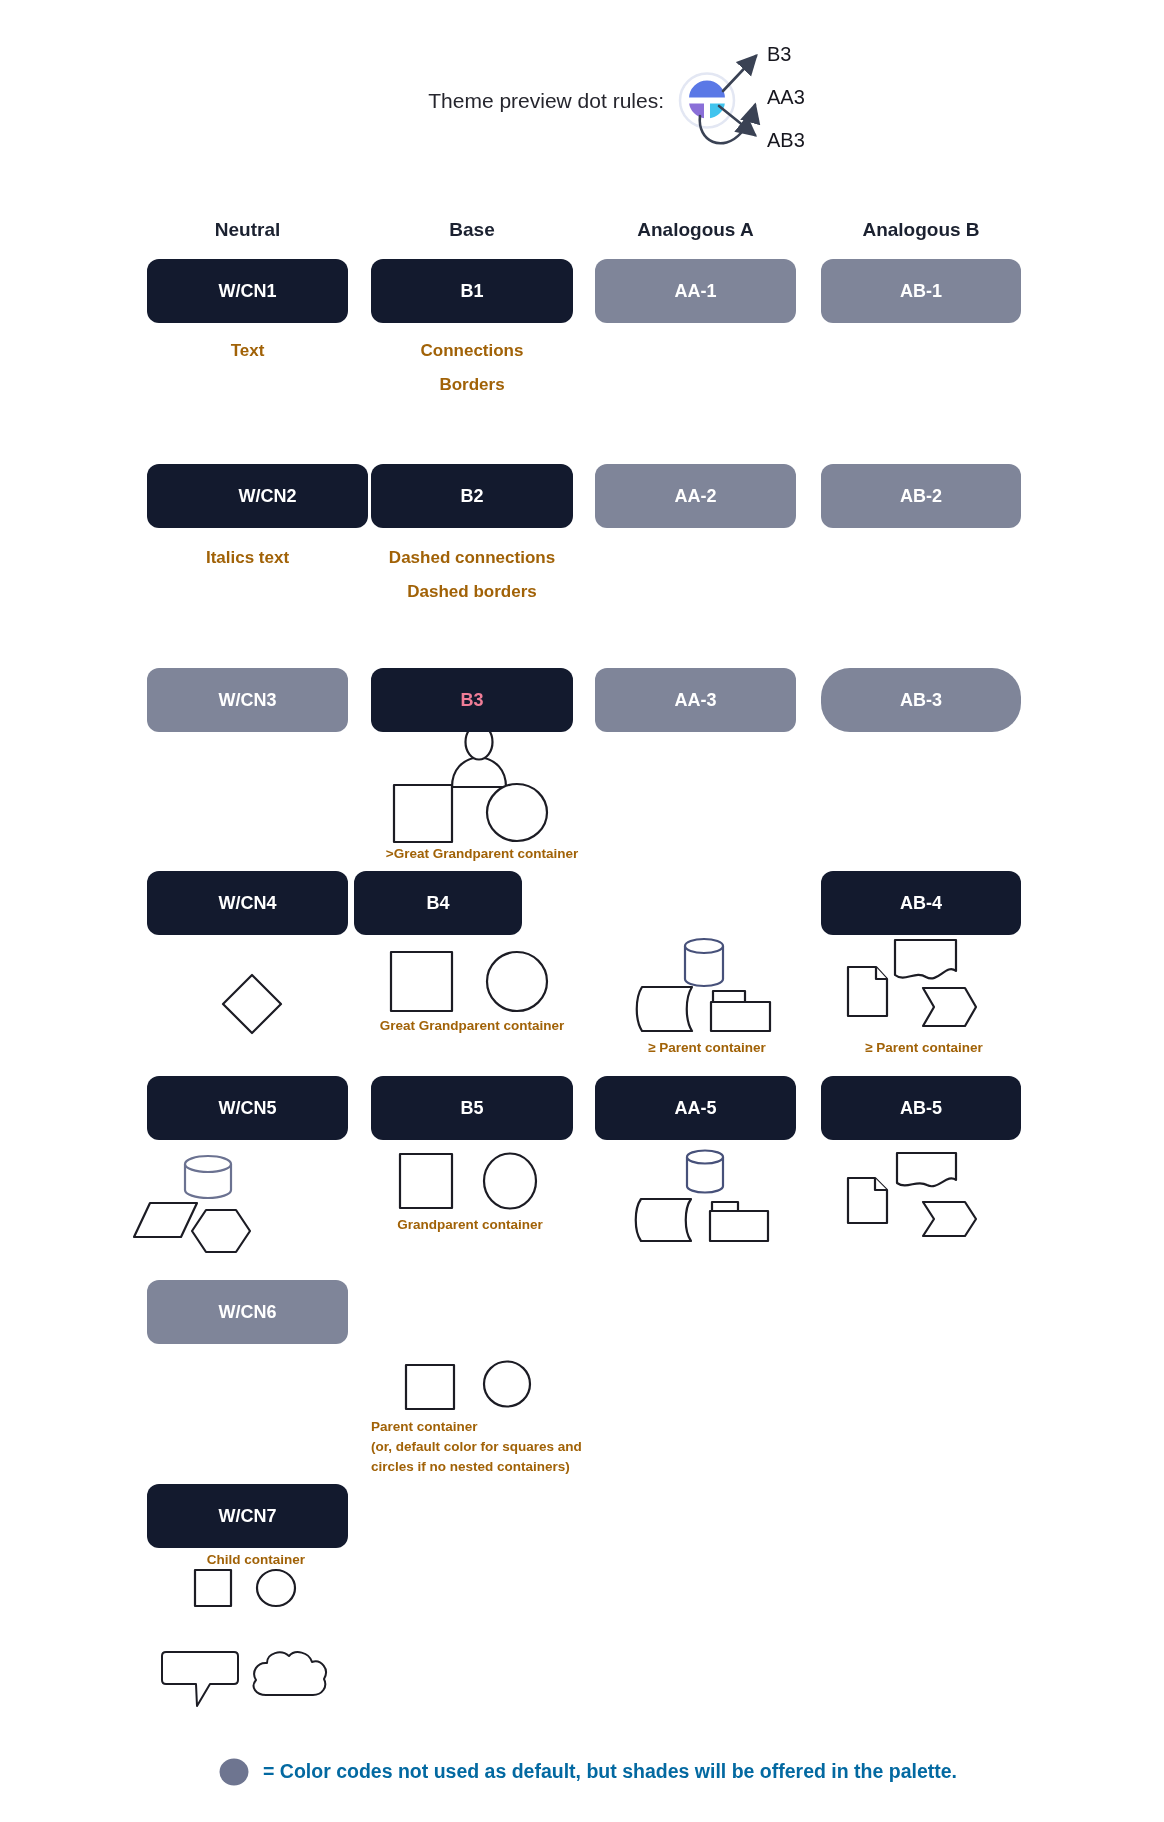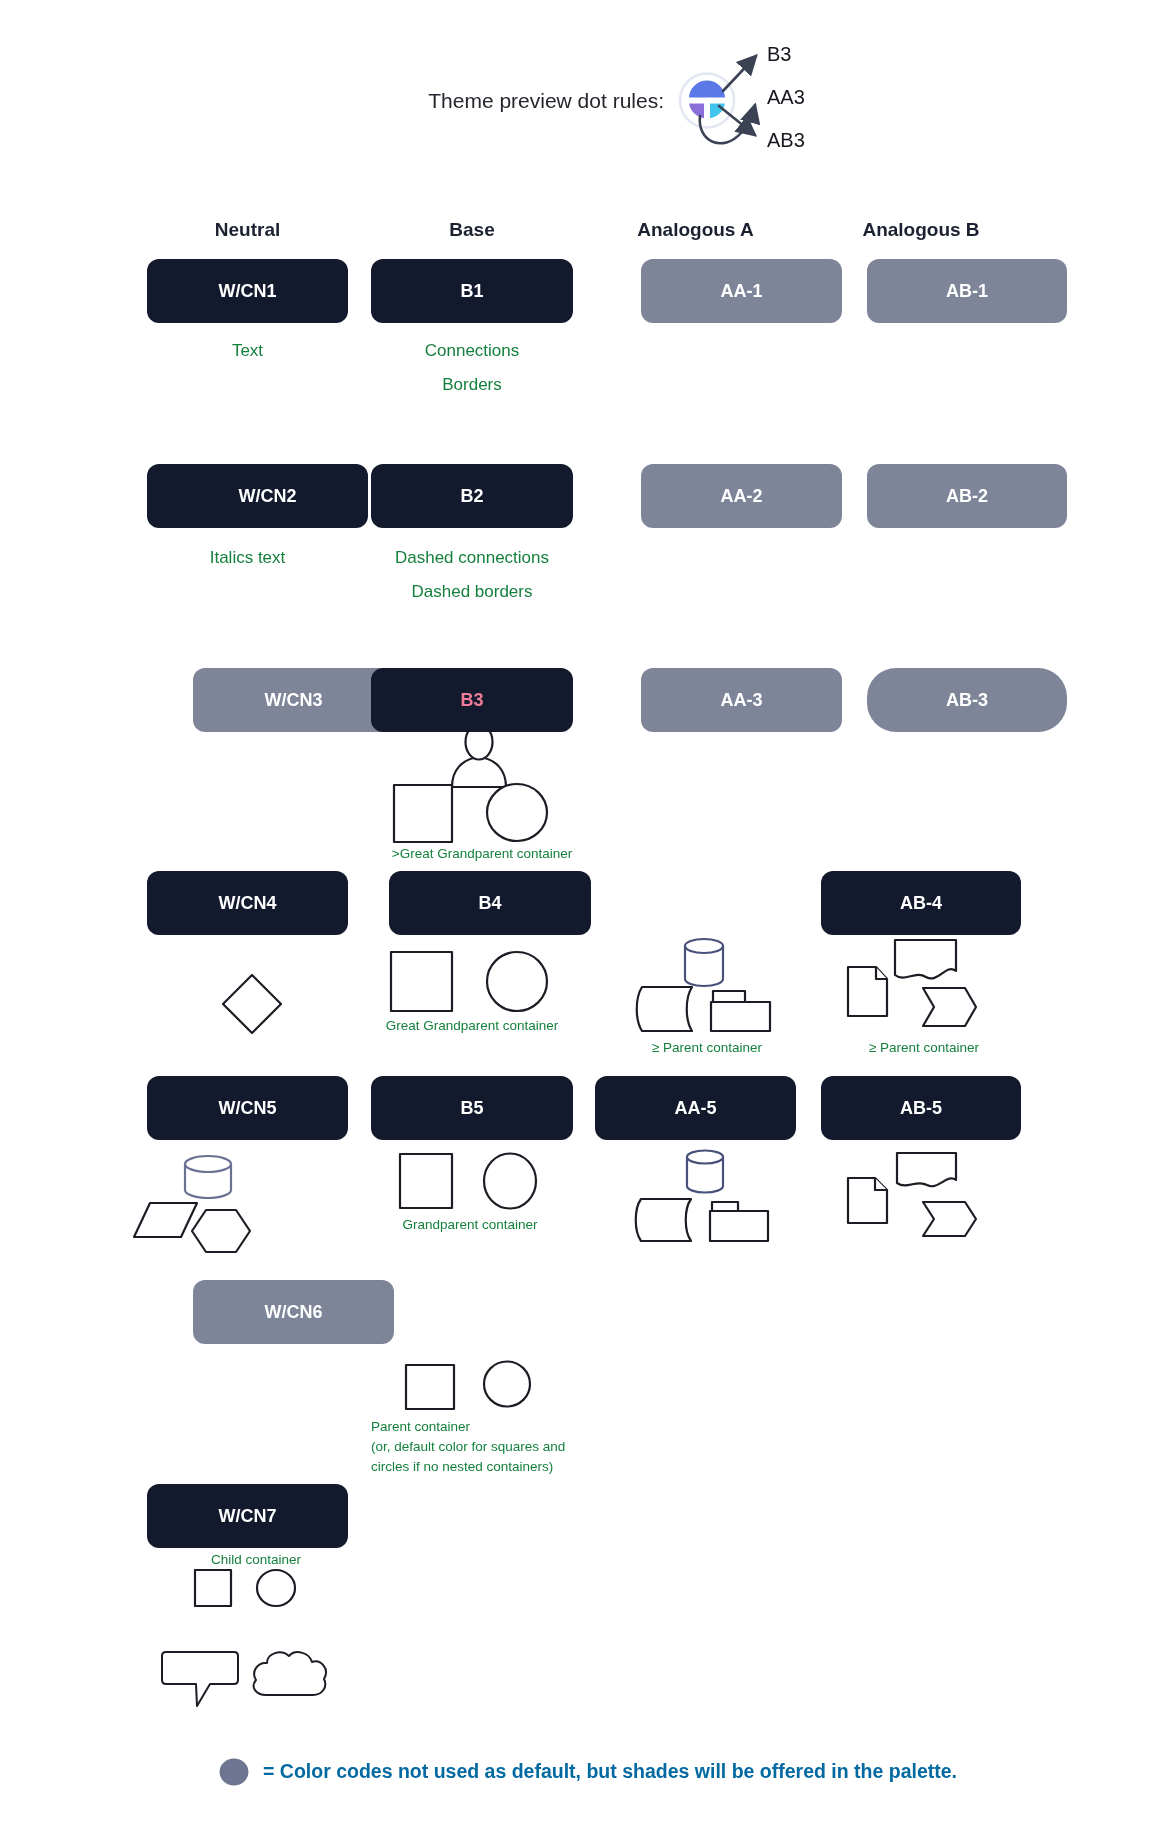--- a/index.html
+++ b/index.html
@@ -7,23 +7,23 @@
           font-family:"Liberation Sans","DejaVu Sans",sans-serif;}
   #shapes{position:absolute;left:0;top:0;width:1164px;height:1822px;pointer-events:none;}
   .abs{position:absolute;}
   .title{font-size:21px;color:#26262e;text-align:right;}
   .dotlabel{font-size:20px;color:#16161e;}
   .colhead{font-size:19px;font-weight:700;color:#1b2130;text-align:center;}
   .swatch{position:absolute;width:201px;height:64px;border-radius:12px;display:flex;
           align-items:center;justify-content:center;font-size:18px;font-weight:700;
           color:var(--button-text);}
   .dark{background:var(--swatch-dark);}
-  .gray{background:var(--swatch-gray);margin-left:46px;}
+  .gray{background:var(--swatch-gray);}
   .pink-text{color:var(--pink-label);}
-  .cap{position:absolute;font-weight:400;color:#15803d;}
+  .cap{position:absolute;font-weight:700;color:#a16207;}
   .cap-md{font-size:17px;text-align:center;}
   .cap-sm{font-size:13.5px;text-align:center;}
   .cap-left{font-size:13.5px;text-align:left;}
   .footer-text{font-size:19.5px;font-weight:700;color:#0369a1;}
   
   .shape{fill:#fff;stroke:var(--shape-stroke);stroke-width:2.2;stroke-linejoin:round;}
   .shape-thin{fill:#fff;stroke:var(--shape-stroke);stroke-width:2;stroke-linejoin:round;}
   .cyl-a{fill:#fff;stroke:var(--cylinder-blue);stroke-width:2.2;}
   .cyl-n{fill:#fff;stroke:var(--cylinder-gray);stroke-width:2.2;}
   .arrow-line{fill:none;stroke:var(--arrow);stroke-width:2.6;stroke-linecap:round;}
@@ -141,21 +141,21 @@
   <div class="swatch dark" style="left:147px;top:464px;padding-left:20px;">W/CN2</div>
   <div class="swatch gray" style="left:147px;top:668px;">W/CN3</div>
   <div class="swatch dark" style="left:147px;top:871px;">W/CN4</div>
   <div class="swatch dark" style="left:147px;top:1076px;">W/CN5</div>
   <div class="swatch gray" style="left:147px;top:1280px;">W/CN6</div>
   <div class="swatch dark" style="left:147px;top:1484px;">W/CN7</div>
 
   <div class="swatch dark" style="left:371px;top:259px;width:202px;">B1</div>
   <div class="swatch dark" style="left:371px;top:464px;width:202px;">B2</div>
   <div class="swatch dark pink-text" style="left:371px;top:668px;width:202px;">B3</div>
-  <div class="swatch dark" style="left:389px;top:871px;width:202px;">B4</div>
+  <div class="swatch dark" style="left:354px;top:871px;width:168px;">B4</div>
   <div class="swatch dark" style="left:371px;top:1076px;width:202px;">B5</div>
 
   <div class="swatch gray" style="left:595px;top:259px;">AA-1</div>
   <div class="swatch gray" style="left:595px;top:464px;">AA-2</div>
   <div class="swatch gray" style="left:595px;top:668px;">AA-3</div>
   <div class="swatch dark" style="left:595px;top:1076px;">AA-5</div>
 
   <div class="swatch gray" style="left:821px;top:259px;width:200px;">AB-1</div>
   <div class="swatch gray" style="left:821px;top:464px;width:200px;">AB-2</div>
   <div class="swatch gray" style="left:821px;top:668px;width:200px;border-radius:29px;">AB-3</div>

